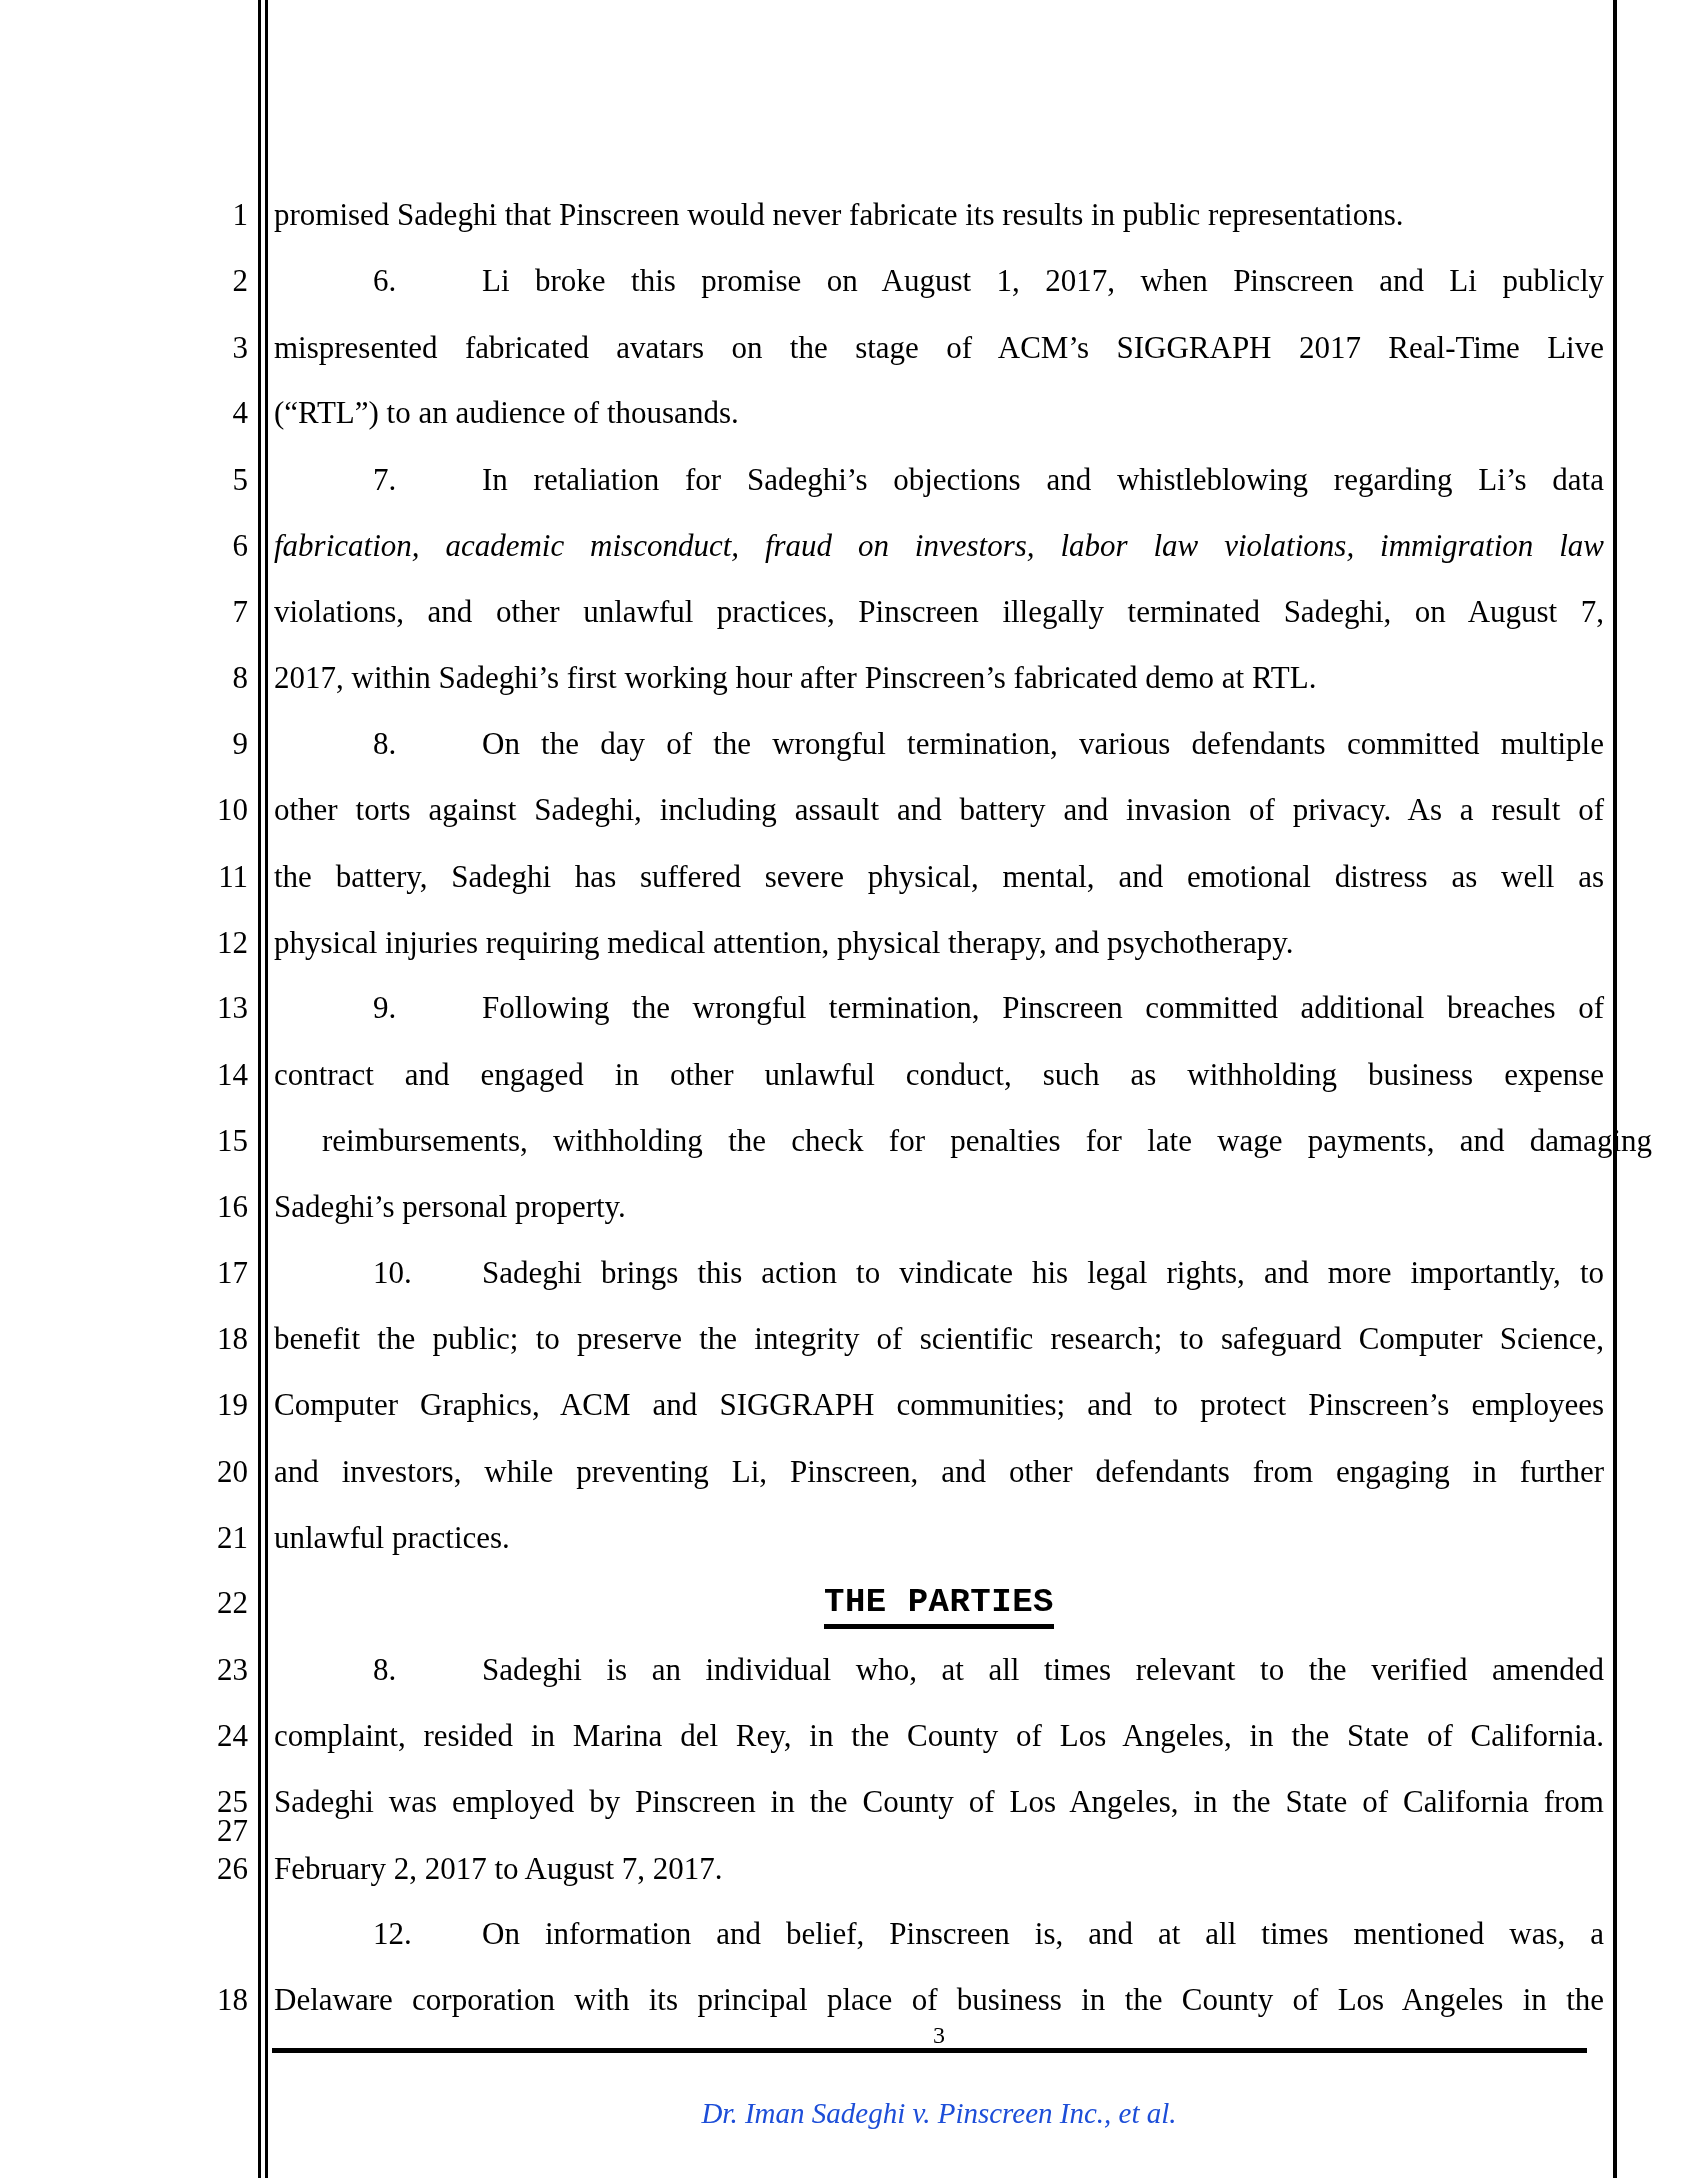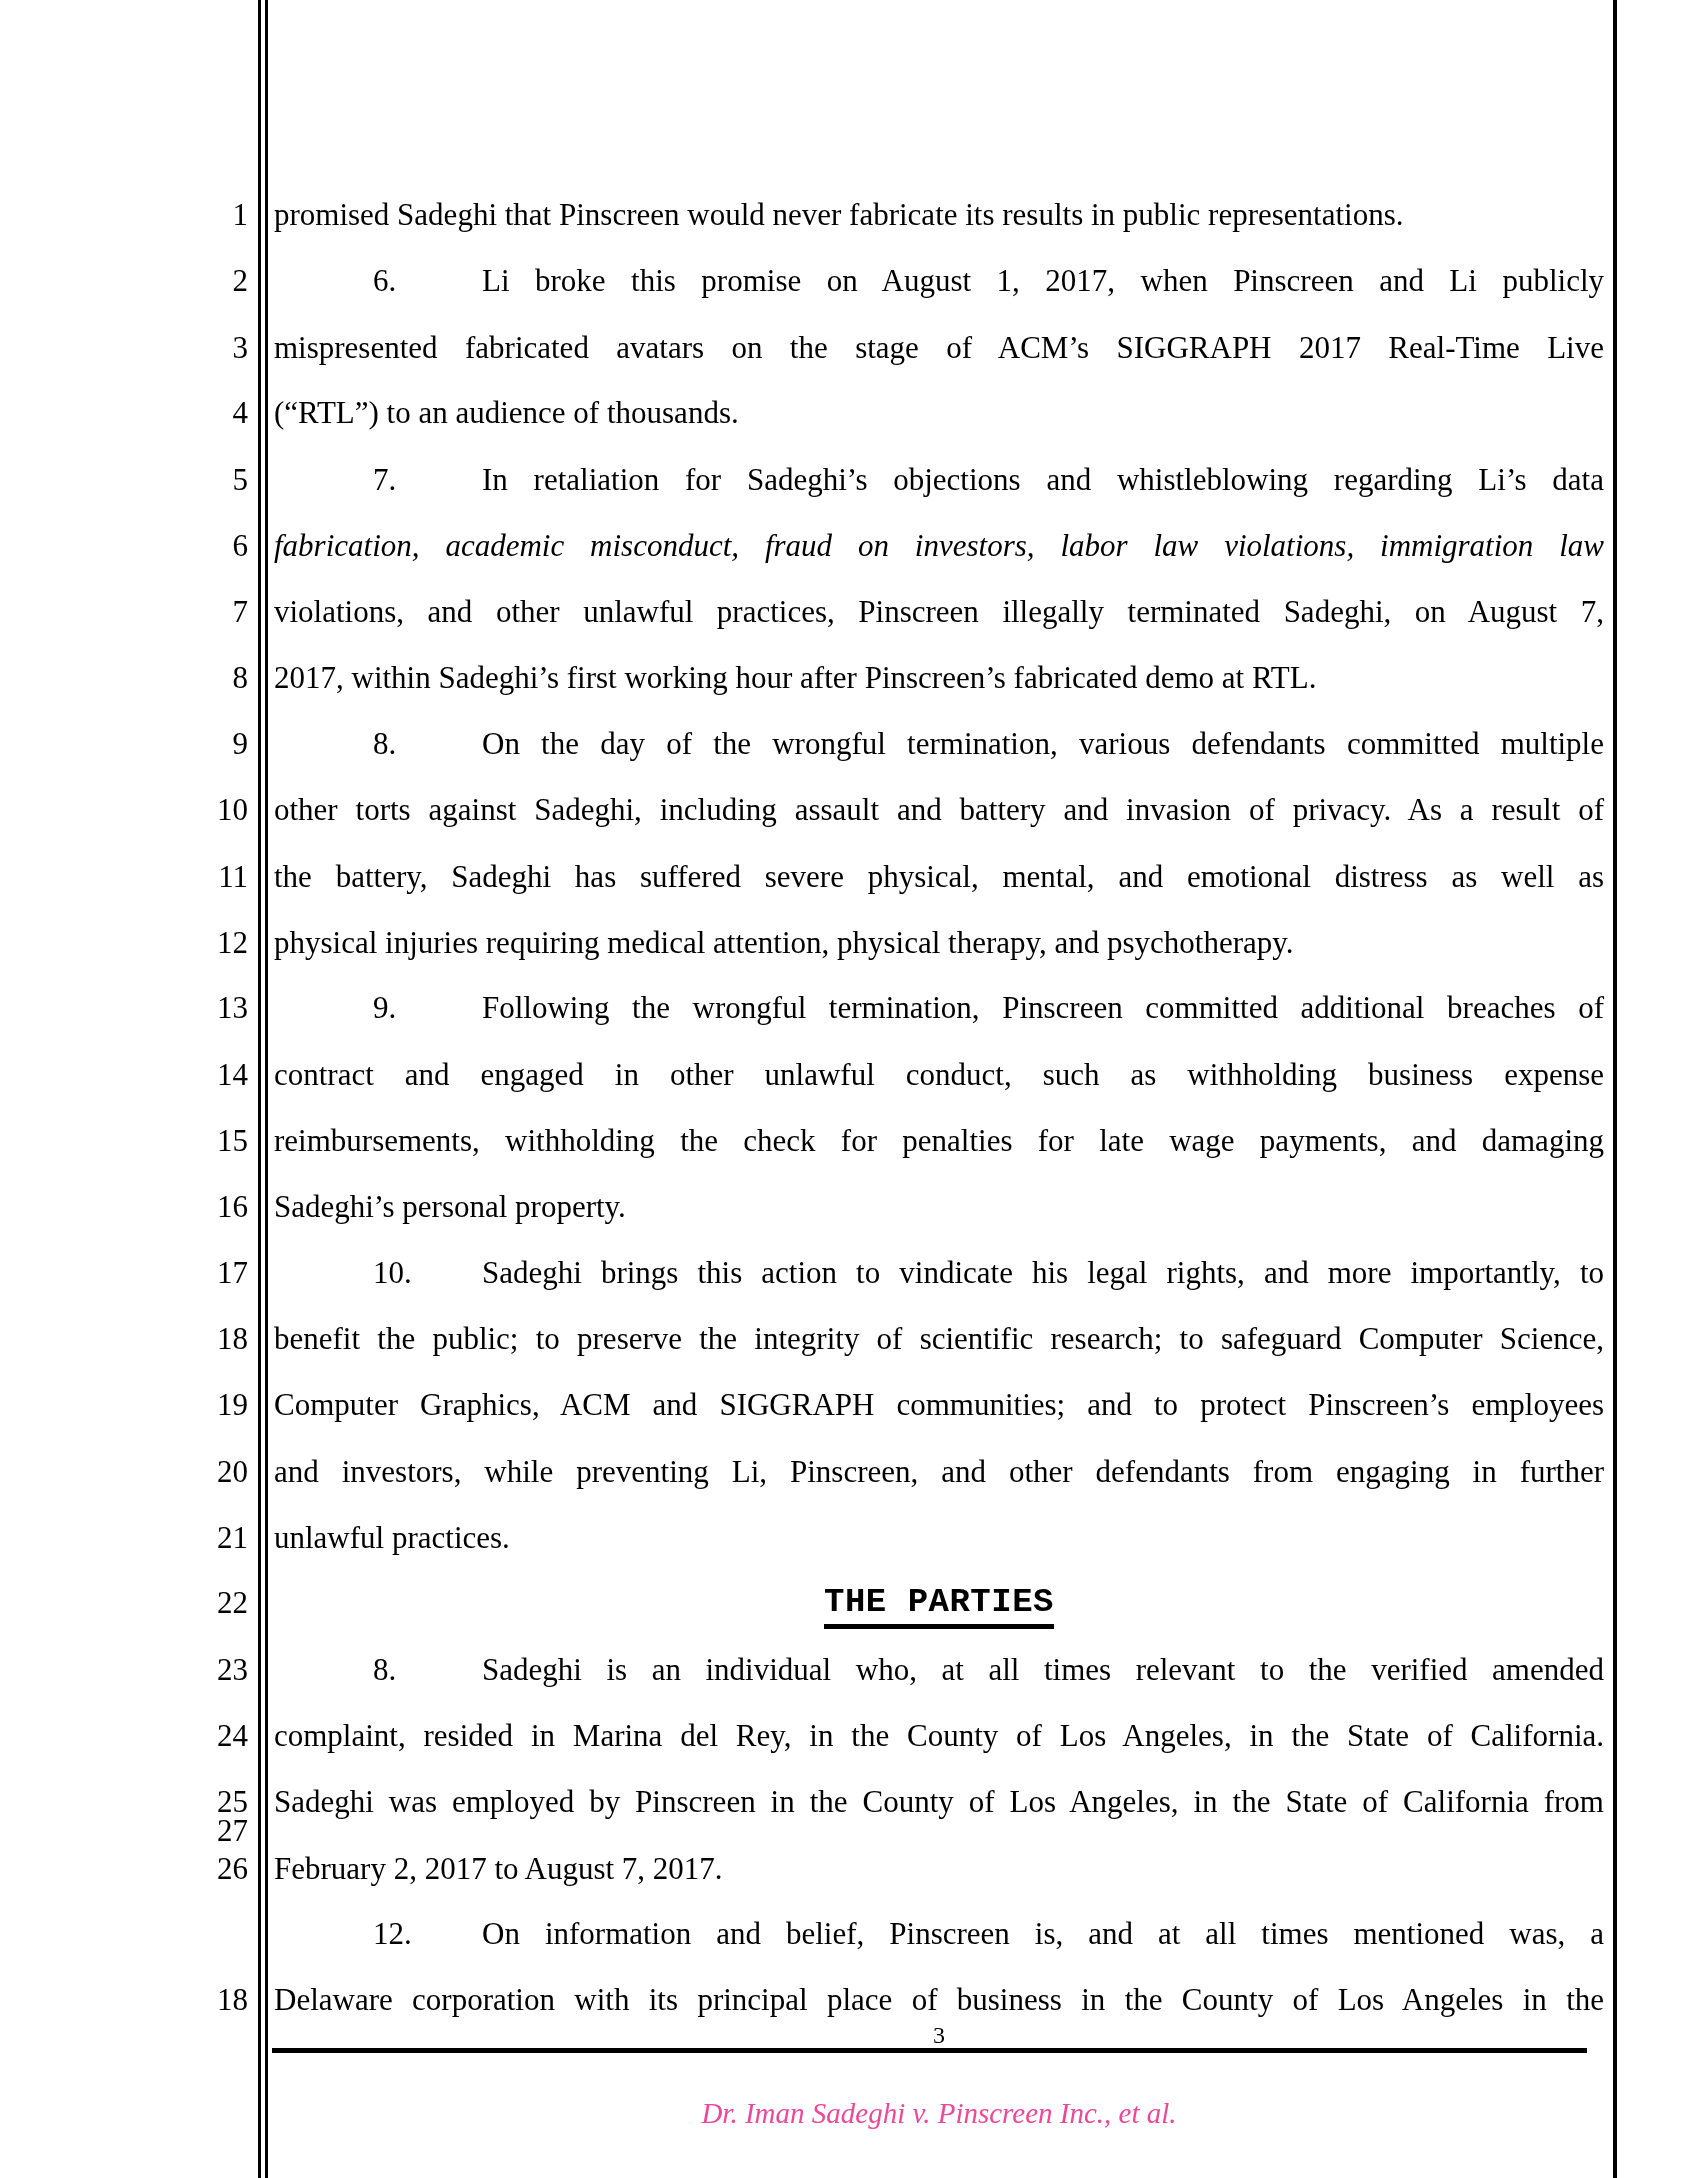--- a/index.html
+++ b/index.html
@@ -147,21 +147,21 @@
       <div class="brow just" style="top: 777px;">other torts against Sadeghi, including assault and battery and invasion of privacy. As a result of</div>
       <div class="lnum" style="top: 844px;">11</div>
       <div class="brow just" style="top: 844px;">the battery, Sadeghi has suffered severe physical, mental, and emotional distress as well as</div>
       <div class="lnum" style="top: 910px;">12</div>
       <div class="brow left" style="top: 910px;">physical injuries requiring medical attention, physical therapy, and psychotherapy.</div>
       <div class="lnum" style="top: 975px;">13</div>
       <div class="brow just indent" style="top: 975px;"><span class="pnum">9.</span>Following the wrongful termination, Pinscreen committed additional breaches of</div>
       <div class="lnum" style="top: 1042px;">14</div>
       <div class="brow just" style="top: 1042px;">contract and engaged in other unlawful conduct, such as withholding business expense</div>
       <div class="lnum" style="top: 1108px;">15</div>
-      <div class="brow just" style="top: 1108px;">reimbursements, withholding the check for penalties for late wage payments, and damaging</div>
+      <div class="brow just" style="top: 1108px; margin-left: 48px;">reimbursements, withholding the check for penalties for late wage payments, and damaging</div>
       <div class="lnum" style="top: 1174px;">16</div>
       <div class="brow left" style="top: 1174px;">Sadeghi’s personal property.</div>
       <div class="lnum" style="top: 1240px;">17</div>
       <div class="brow just indent" style="top: 1240px;"><span class="pnum">10.</span>Sadeghi brings this action to vindicate his legal rights, and more importantly, to</div>
       <div class="lnum" style="top: 1306px;">18</div>
       <div class="brow just" style="top: 1306px;">benefit the public; to preserve the integrity of scientific research; to safeguard Computer Science,</div>
       <div class="lnum" style="top: 1372px;">19</div>
       <div class="brow just" style="top: 1372px;">Computer Graphics, ACM and SIGGRAPH communities; and to protect Pinscreen’s employees</div>
       <div class="lnum" style="top: 1439px;">20</div>
       <div class="brow just" style="top: 1439px;">and investors, while preventing Li, Pinscreen, and other defendants from engaging in further</div>
@@ -178,15 +178,15 @@
       <div class="lnum" style="top: 1836px;">26</div>
       <div class="brow left" style="top: 1836px;">February 2, 2017 to August 7, 2017.</div>
       <div class="lnum" style="top: 1798px;">27</div>
       <div class="brow just indent" style="top: 1901px;"><span class="pnum">12.</span>On information and belief, Pinscreen is, and at all times mentioned was, a</div>
       <div class="lnum" style="top: 1967px;">18</div>
       <div class="brow just" style="top: 1967px;">Delaware corporation with its principal place of business in the County of Los Angeles in the</div>
     </div>
 
   <div class="pagenum">3</div>
   <div class="footer-rule"></div>
-  <div class="footer-case" style="color: #ec4899;">Dr. Iman Sadeghi v. Pinscreen Inc., et al.</div>
+  <div class="footer-case" style="color: #1d4ed8;">Dr. Iman Sadeghi v. Pinscreen Inc., et al.</div>
 </div>
 
 
 </body></html>

